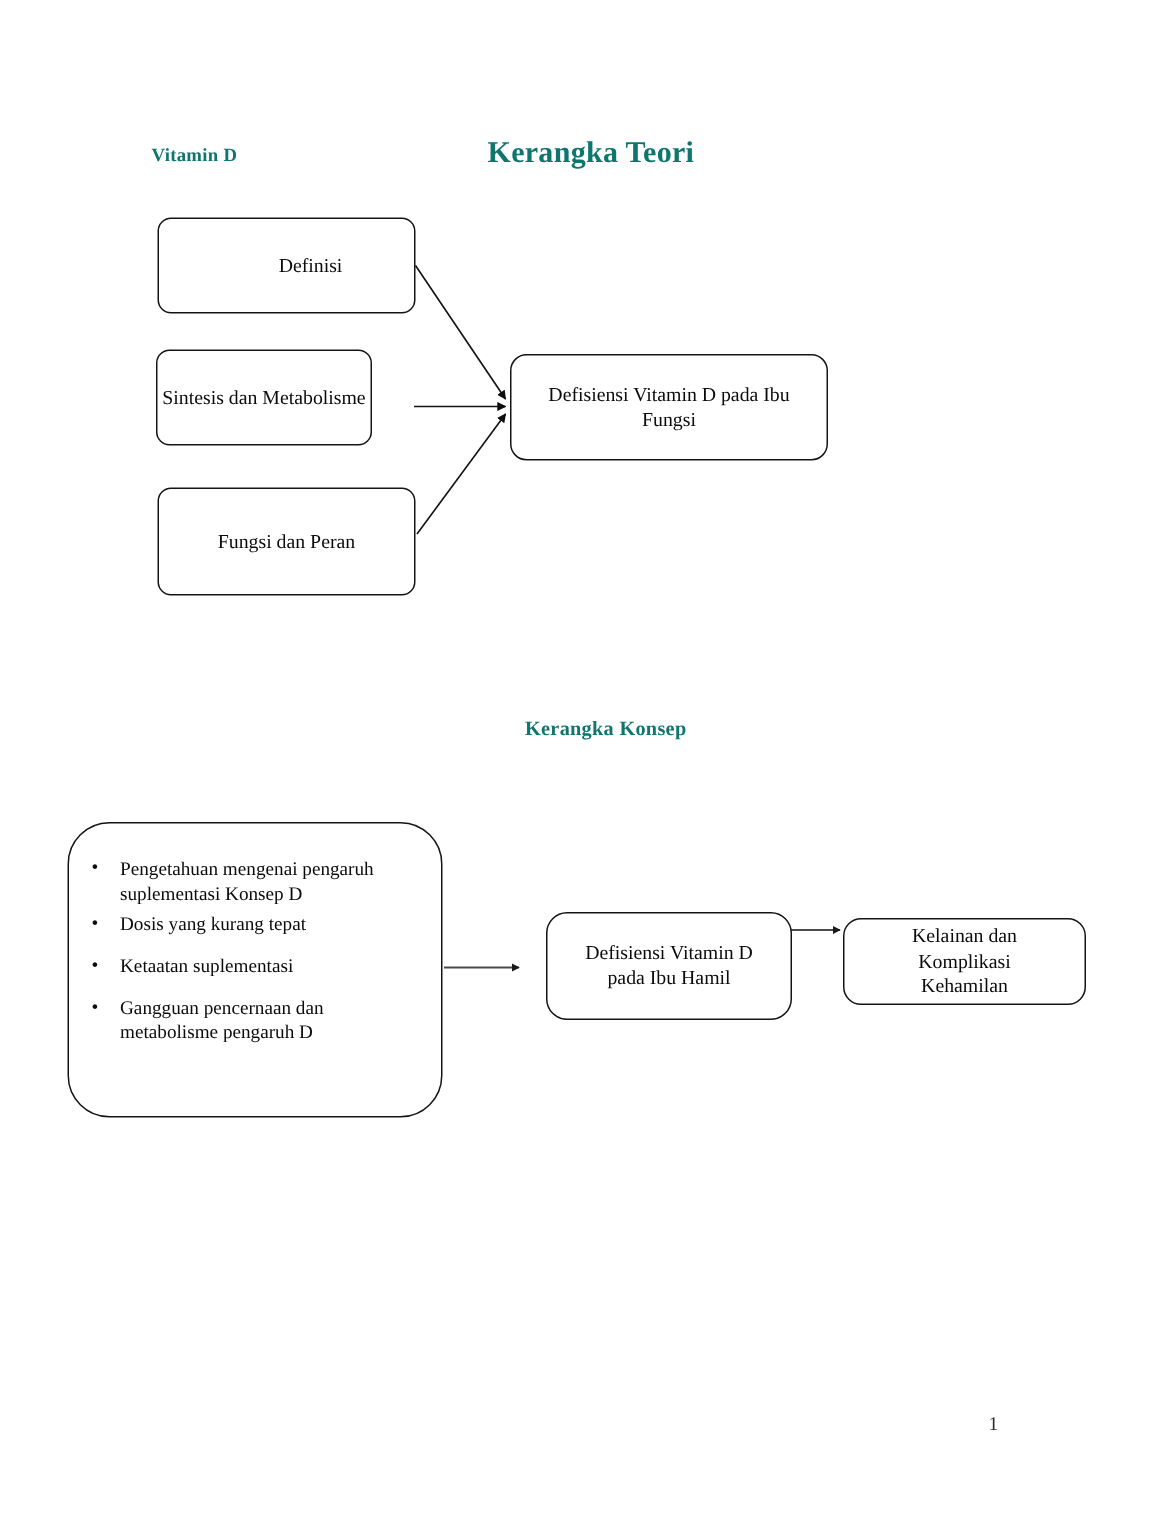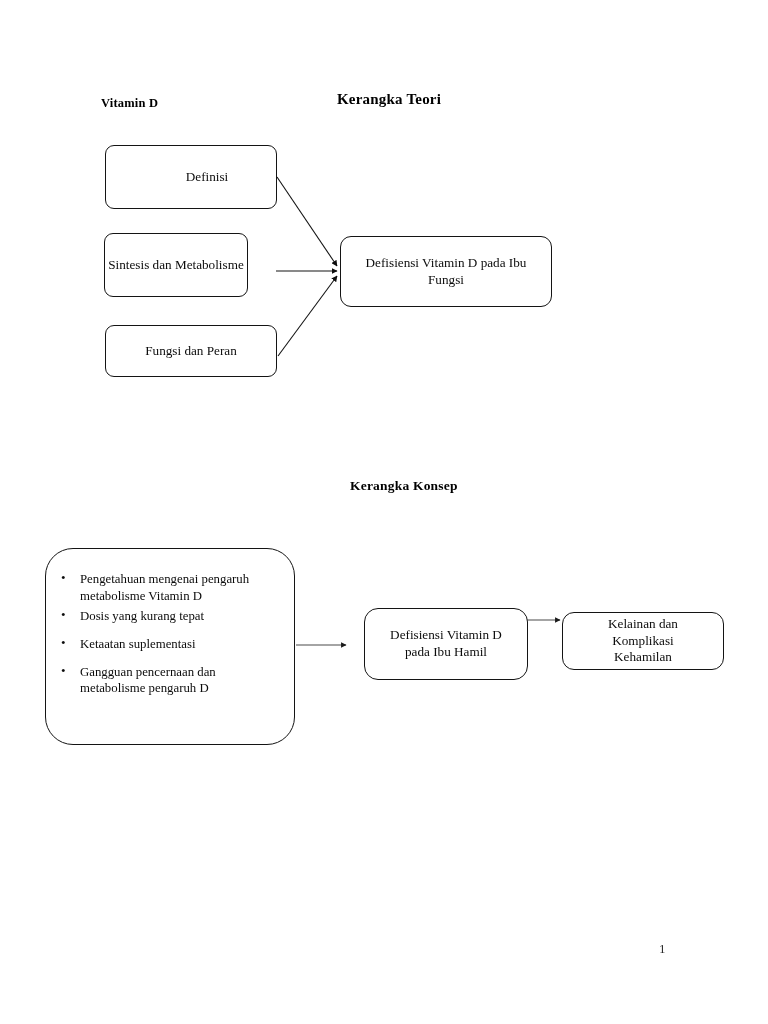--- a/index.html
+++ b/index.html
@@ -21,33 +21,33 @@
     left: 0;
     top: 0;
     width: 768px;
     height: 1024px;
   }
 
   
   .heading {
     position: absolute;
     font-weight: bold;
-    color: #000000;
+    color: #0f766e;
     white-space: nowrap;
     letter-spacing: 0.2px;
   }
   #h-vitamin-d {
     left: 101px;
     top: 96px;
     font-size: 12.5px;
   }
   #h-kerangka-teori {
-    left: 337px;
+    left: 325px;
     top: 91px;
-    font-size: 15px;
+    font-size: 20px;
   }
   #h-kerangka-konsep {
     left: 325px;
     top: 478px;
     font-size: 13.5px;
     margin-left: 25px;
   }
 
   
   .node {
@@ -79,21 +79,21 @@
   #node-sintesis {
     left: 104px;
     top: 233px;
     width: 144px;
     height: 64px;
   }
   #node-fungsi {
     left: 105px;
     top: 325px;
     width: 172px;
-    height: 52px;
+    height: 72px;
   }
   #node-defisiensi-teori {
     left: 340px;
     top: 236px;
     width: 212px;
     height: 71px;
     border-radius: 11px;
   }
 
   
@@ -211,21 +211,21 @@
 
   <div class="node" id="node-defisiensi-teori">
     <div>
       <span class="line">Defisiensi Vitamin D pada Ibu</span>
       <span class="line">Fungsi</span>
     </div>
   </div>
 
   <div class="node" id="node-faktor">
     <ul class="bullet-list">
-      <li class="tight">Pengetahuan mengenai pengaruh metabolisme Vitamin D</li>
+      <li class="tight">Pengetahuan mengenai pengaruh suplementasi Konsep D</li>
       <li>Dosis yang kurang tepat</li>
       <li>Ketaatan suplementasi</li>
       <li>Gangguan pencernaan dan metabolisme pengaruh D</li>
     </ul>
   </div>
 
   <div class="node" id="node-defisiensi-konsep">
     <div>
       <span class="line">Defisiensi Vitamin D</span>
       <span class="line">pada Ibu Hamil</span>

